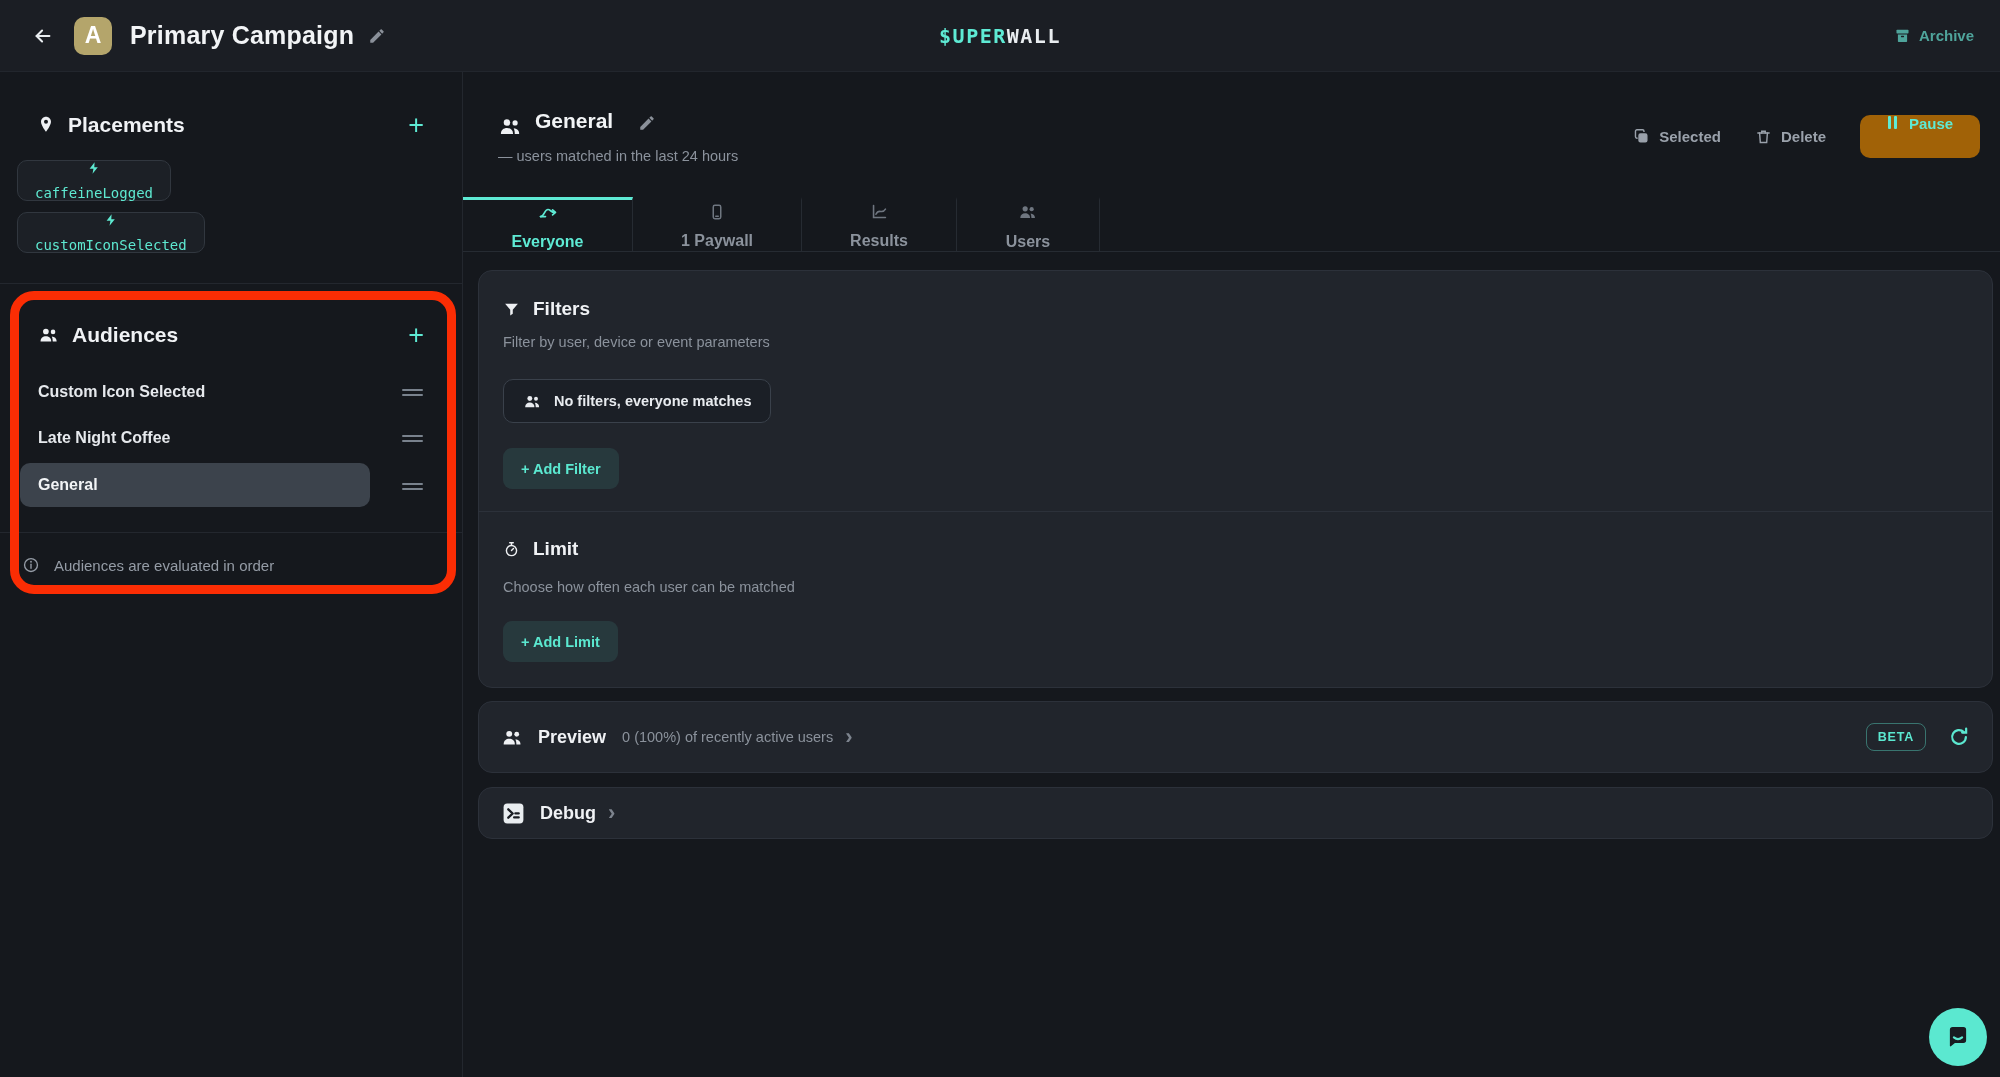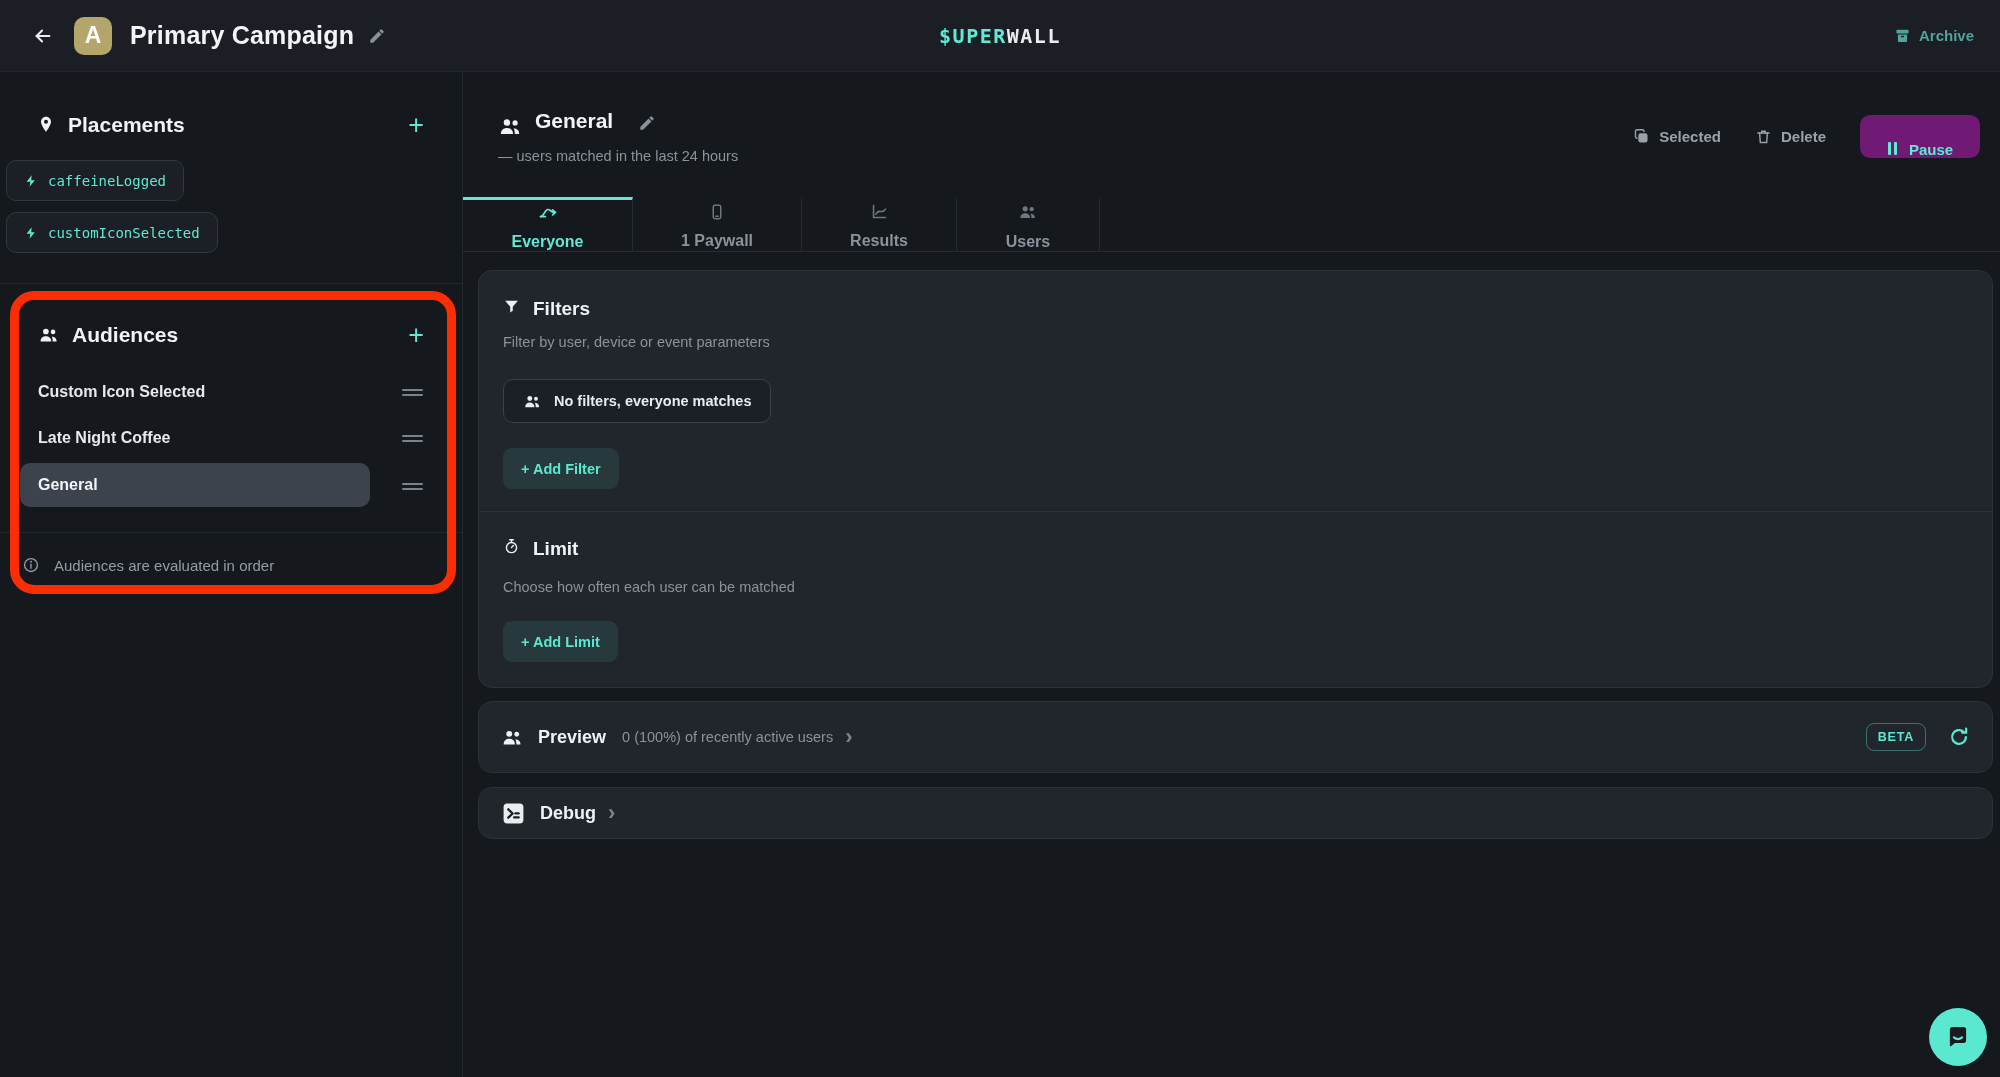--- a/index.html
+++ b/index.html
@@ -44,24 +44,24 @@
   .side-header {
     position:absolute; left:36px; right:38px; height:30px;
     display:flex; align-items:center; gap:12px;
   }
   .side-header .title { font-size:21px; font-weight:700; color:#f0f2f5; }
   .plus-btn {
     margin-left:auto; background:none; border:none; cursor:pointer;
     color:#5eead4; font-size:27px; font-weight:400; line-height:24px; font-family:"Liberation Sans",sans-serif;
   }
   .placement-pill {
-    position:absolute; left:6px; height:41px; border-radius:10px;
+    position:absolute; left:17px; height:41px; border-radius:10px;
     background:#1c2026; border:1px solid #31373f; cursor:pointer;
     display:flex; align-items:center; gap:10px; padding:0 17px;
-    font-family:"DejaVu Sans Mono", monospace; font-size:14px; color:#5ee9d1;
+    font-family:"DejaVu Sans Mono", monospace; font-size:14px; color:#5ee9d1;flex-direction:column;
   }
   .side-divider { position:absolute; left:0; right:0; height:1px; background:#23272e; }
   .aud-item {
     position:absolute; left:0; width:463px; height:46px;
     display:flex; align-items:center; cursor:pointer;
   }
   .aud-item .lbl { margin-left:38px; font-size:16px; font-weight:600; color:#e6e9ed; }
   .aud-item .handle { margin-left:auto; margin-right:40px; cursor:grab; }
   .handle span { display:block; width:21px; height:2px; background:#79828d; border-radius:2px; margin:3px 0; }
   .aud-selected {
@@ -85,21 +85,21 @@
   .m-title-pencil { position:absolute; left:175px; top:42px; }
   .m-subtitle { position:absolute; left:35px; top:76px; font-size:14.5px; color:#8b929c; }
 
   .actions { position:absolute; right:20px; top:43px; height:43px; display:flex; align-items:center; gap:34px; }
   .ghost-btn {
     background:none; border:none; cursor:pointer; display:flex; align-items:center; gap:9px;
     color:#9aa1ab; font-family:"Liberation Sans",sans-serif; font-size:15px; font-weight:700;
   }
   .pause-btn {
     width:120px; height:43px; border-radius:10px; border:none; cursor:pointer;
-    background:#701a75; color:#5eead4; display:flex; align-items:flex-end; justify-content:center; gap:10px;
+    background:#a16207; color:#5eead4; display:flex; align-items:flex-start; justify-content:center; gap:10px;
     font-family:"Liberation Sans",sans-serif; font-size:15px; font-weight:700;
   }
   .pause-bars span { display:inline-block; width:3px; height:13px; background:#5eead4; margin:0 1.5px; border-radius:1px; }
 
   .tabs {
     position:absolute; left:0; right:0; top:125px; height:55px;
     display:flex; border-bottom:1px solid #262b32;
   }
   .tab {
     height:55px; display:flex; align-items:center; justify-content:center; gap:11px;
@@ -107,21 +107,21 @@
     font-size:16px; font-weight:600; color:#8b929c; background:none;
     font-family:"Liberation Sans",sans-serif;
     flex-direction:column;
   }
   .tab.active { border-top-color:#5eead4; color:#5eead4; }
 
   .card {
     position:absolute; left:15px; width:1515px;
     background:#21252c; border:1px solid #2c313a; border-radius:14px;
   }
-  .card-title-row { position:absolute; left:24px; display:flex; align-items:flex-start; gap:13px; }
+  .card-title-row { position:absolute; left:24px; display:flex; align-items:center; gap:13px; }
   .card-title { font-size:19px; font-weight:700; color:#f0f2f5; }
   .card-sub { position:absolute; left:24px; font-size:14.5px; color:#8b929c; }
   .chip {
     position:absolute; left:24px; height:44px; border-radius:10px;
     background:#1b1f26; border:1px solid #3a414b;
     display:flex; align-items:center; gap:12px; padding:0 19px;
     font-size:14.5px; font-weight:600; color:#e8ebef;
   }
   .add-btn {
     position:absolute; left:24px; height:41px; border-radius:9px; border:none; cursor:pointer;

